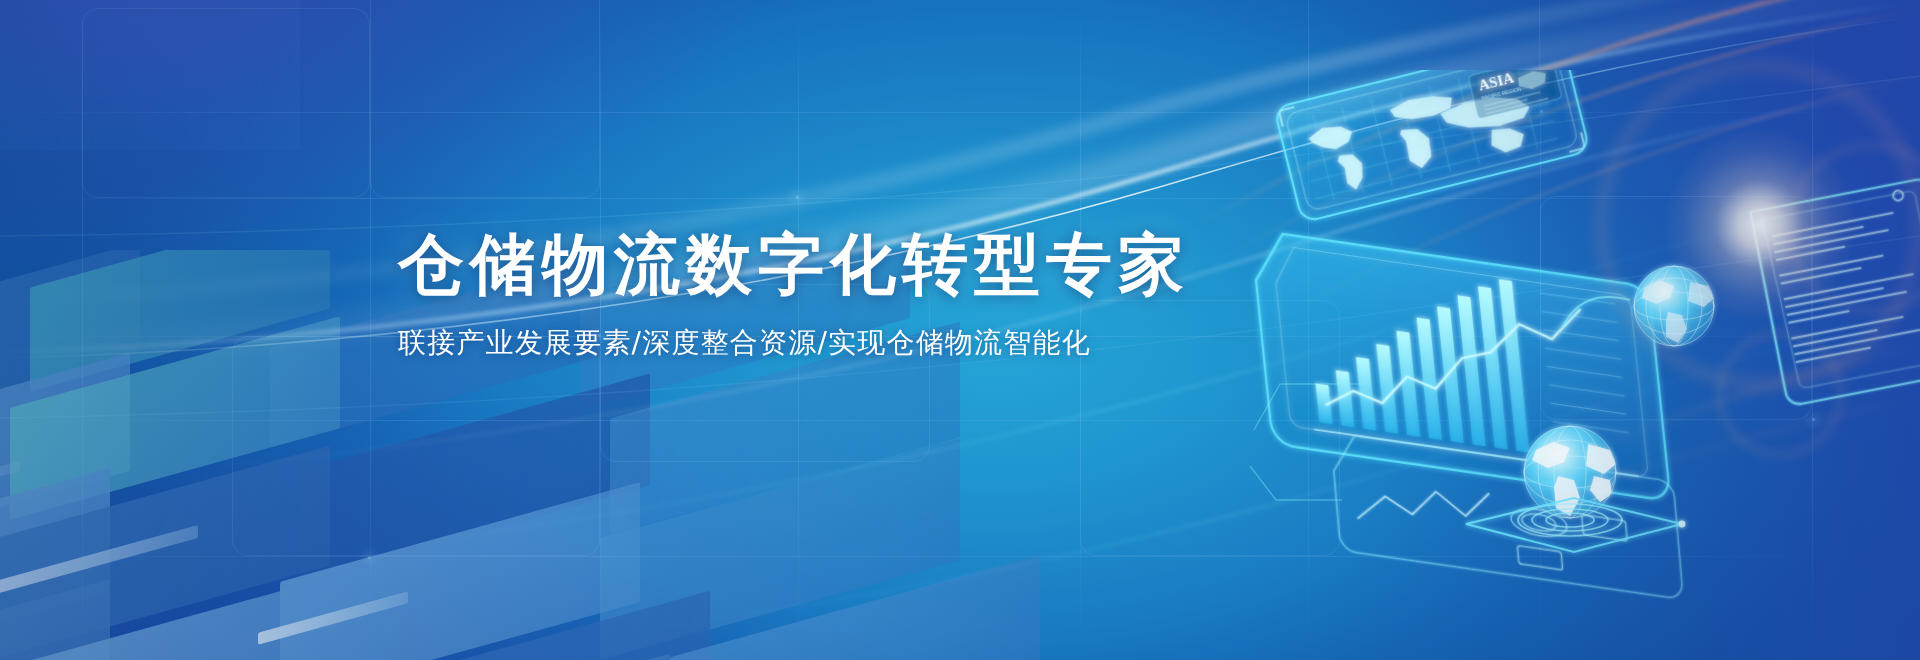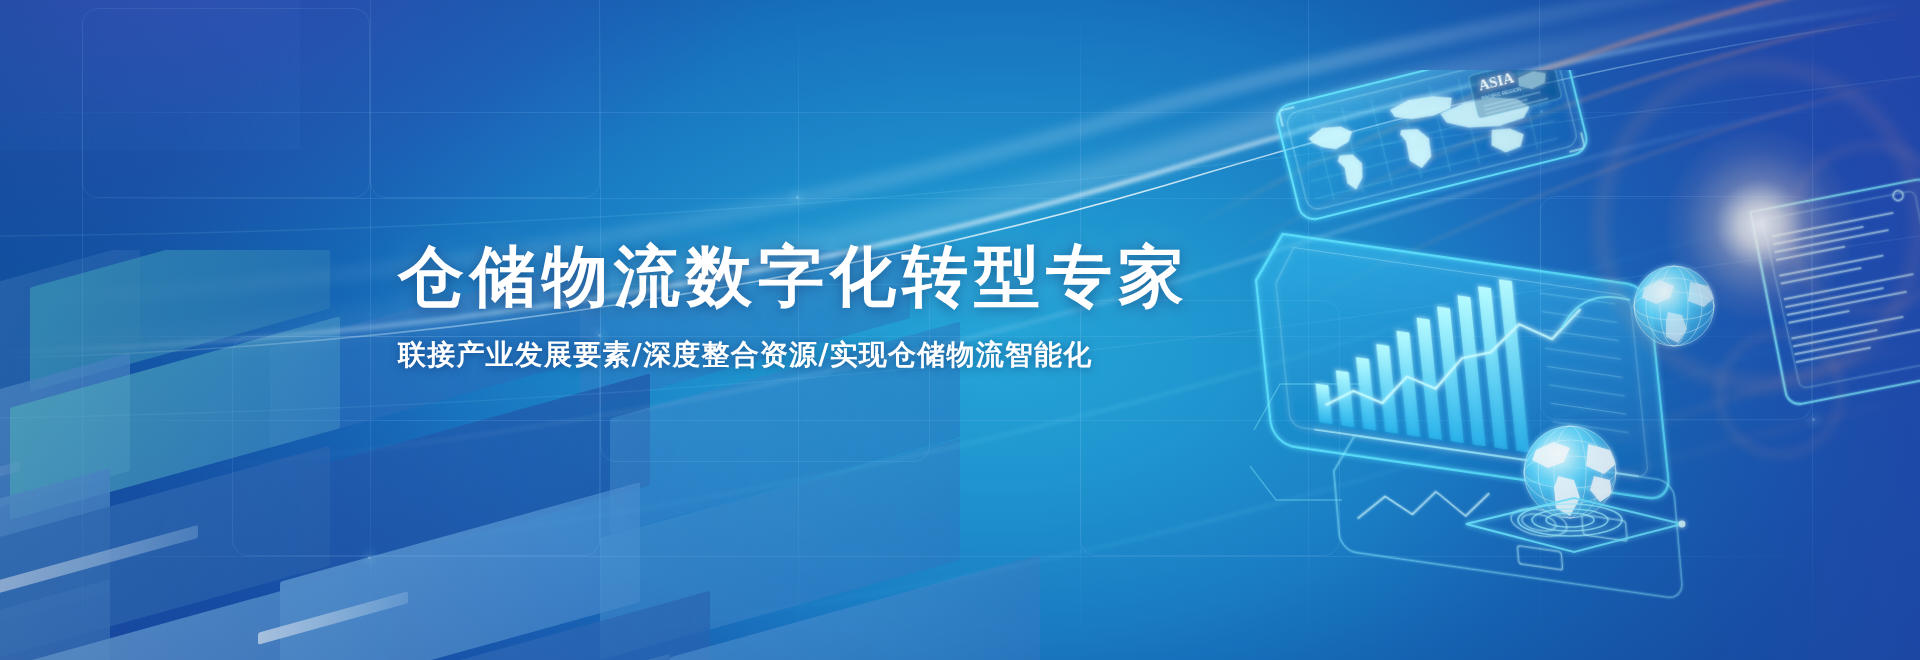--- a/index.html
+++ b/index.html
@@ -108,38 +108,38 @@
     border:7px solid rgba(255,175,160,.13);
     filter:blur(5px);
   }
 
   
   .hud { position:absolute; }
 
   
   .copy {
     position:absolute;
-    left:398px; top:242px;
+    left:398px; top:230px;
     width:940px;
   }
   .headline {
     font-family:"DejaVu Sans","Liberation Sans",sans-serif;
     font-size:66px;
     font-weight:bold;
     color:#ffffff;
     letter-spacing:6px;
     line-height:1.06;
     white-space:nowrap;
     text-shadow:0 2px 14px rgba(6,40,96,.55), 0 0 34px rgba(150,225,255,.30);
   }
   .subhead {
     margin-top:24px;
     font-family:"DejaVu Sans","Liberation Sans",sans-serif;
     font-size:28px;
-    font-weight:bold;
+    font-weight:normal;
     color:#ffffff;
     letter-spacing:1.2px;
     white-space:nowrap;
     text-shadow:0 1px 9px rgba(6,40,96,.50);
   }
 
   
   .grain {
     position:absolute; inset:0;
     opacity:.16;

